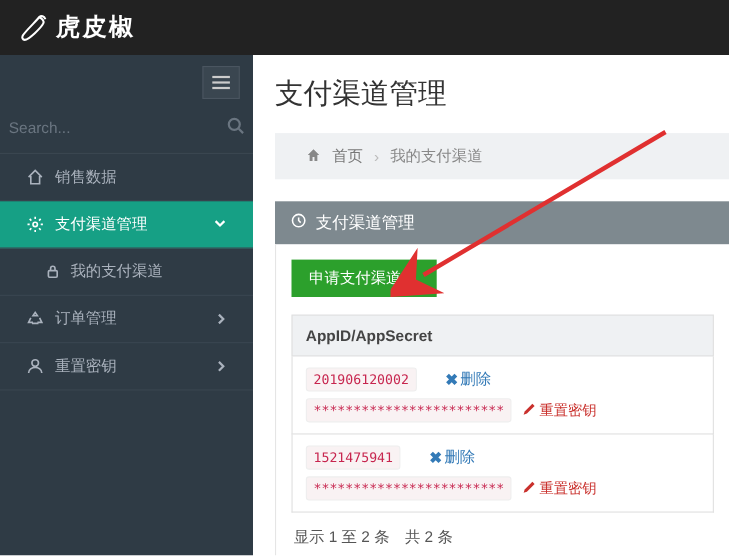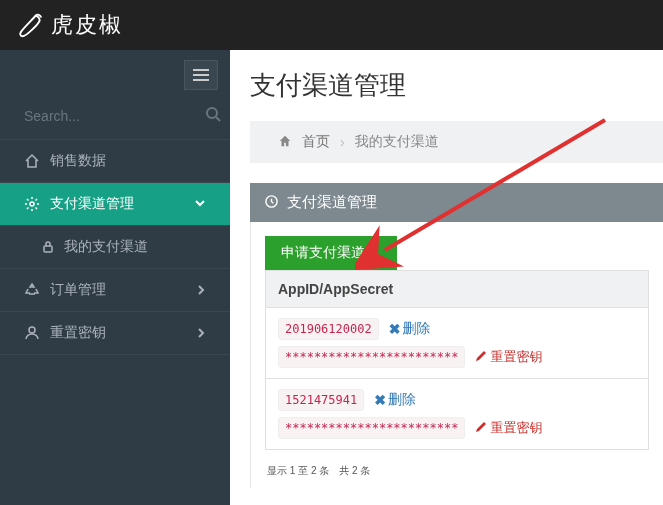--- a/index.html
+++ b/index.html
@@ -1,28 +1,28 @@
 <!DOCTYPE html>
 <html><head>
 <meta charset="utf-8">
 <style>
 * { margin: 0; padding: 0; box-sizing: border-box; }
 body { font-family: "Helvetica Neue", Arial, sans-serif; font-size: 14px; color: #333; background: #fff; width: 663px; height: 505px; overflow: hidden; position: relative; }
 
 .topbar { background: #222; height: 50px; display: flex; align-items: center; padding: 0 15px; }
-.logo { color: #fff; font-size: 22px; font-weight: normal; letter-spacing: 2px; display: flex; align-items: center; gap: 6px; }
+.logo { color: #fff; font-size: 22px; font-weight: bold; letter-spacing: 2px; display: flex; align-items: center; gap: 6px; }
 .logo svg { width: 30px; height: 30px; }
 
 .layout { display: flex; height: 455px; }
 .sidebar { width: 230px; background: #2f3b45; color: #aab2bd; display: flex; flex-direction: column; }
 .hamburger-row { display: flex; justify-content: flex-end; padding: 10px 12px; }
 .hamburger { background: #3a4650; border: 1px solid #4a5560; width: 34px; height: 30px; display: flex; flex-direction: column; justify-content: center; align-items: center; gap: 3px; cursor: pointer; }
 .hamburger span { display: block; width: 16px; height: 2px; background: #ccc; }
 
-.search-row { padding: 6px 24px 14px; border-bottom: 1px solid #3a4650; display: flex; align-items: center; }
+.search-row { padding: 6px 8px 14px; border-bottom: 1px solid #3a4650; display: flex; align-items: center; }
 .search-input { background: transparent; border: none; color: #aab2bd; font-size: 14px; flex: 1; outline: none; }
 .search-input::placeholder { color: #6a7580; }
 .search-icon-box { color: #6a7580; }
 
 .menu { list-style: none; }
 .menu-item { display: flex; align-items: center; padding: 12px 24px; border-bottom: 1px solid #3a4650; cursor: pointer; gap: 10px; }
 .menu-item.active { background: #16a085; color: #fff; }
 .menu-item .chev { margin-left: auto; }
 .submenu-item { display: flex; align-items: center; padding: 12px 16px 12px 40px; border-bottom: 1px solid #3a4650; cursor: pointer; gap: 8px; color: #aab2bd; }
 
@@ -31,29 +31,29 @@
 .breadcrumb { background: #eff1f3; padding: 12px 28px; color: #888; display: flex; align-items: center; gap: 10px; font-size: 14px; }
 .breadcrumb a { color: #777; text-decoration: none; }
 .breadcrumb .sep { color: #bbb; }
 
 .panel { margin-top: 20px; }
 .panel-head { background: #7e898f; color: #fff; padding: 10px 14px; display: flex; align-items: center; gap: 8px; font-size: 15px; }
 .panel-body { padding: 14px 14px 10px; border-left: 1px solid #e5e5e5; }
 
 .btn-apply { background: #2ca02c; color: #fff; border: none; padding: 8px 16px; font-size: 14px; cursor: pointer; display: inline-flex; align-items: center; gap: 2px; }
 
-.table-head { background: #eff1f3; border: 1px solid #e0e0e0; padding: 10px 12px; font-weight: bold; color: #444; margin-top: 0; }
+.table-head { background: #eff1f3; border: 1px solid #e0e0e0; padding: 10px 12px; font-weight: bold; color: #444; margin-top: 16px; }
 .row { border: 1px solid #e0e0e0; border-top: none; padding: 10px 12px; }
-.code-line { display: flex; align-items: center; gap: 10px; flex-wrap: wrap; }
+.code-line { display: flex; align-items: center; gap: 26px; flex-wrap: wrap; }
 .code-box { background: #f9f2f3; border: 1px solid #eee; color: #c7254e; font-family: Menlo, Consolas, monospace; font-size: 12px; padding: 3px 6px; border-radius: 3px; }
 .del-link { color: #337ab7; cursor: pointer; display: inline-flex; align-items: center; gap: 2px; }
 .reset-link { color: #c9302c; cursor: pointer; display: inline-flex; align-items: center; gap: 3px; font-size: 13px; }
 .secret-line { margin-top: 6px; display: flex; align-items: center; gap: 10px; }
 
-.table-info { color: #555; font-size: 10px; padding: 14px 0 0 2px; }
+.table-info { color: #555; font-size: 14px; padding: 14px 0 0 2px; }
 
 .arrow-overlay { position: absolute; pointer-events: none; }
 
 .icon { width: 16px; height: 16px; display: inline-flex; align-items: center; justify-content: center; }
 </style>
 </head>
 <body>
 
 <div class="topbar">
   <div class="logo">

